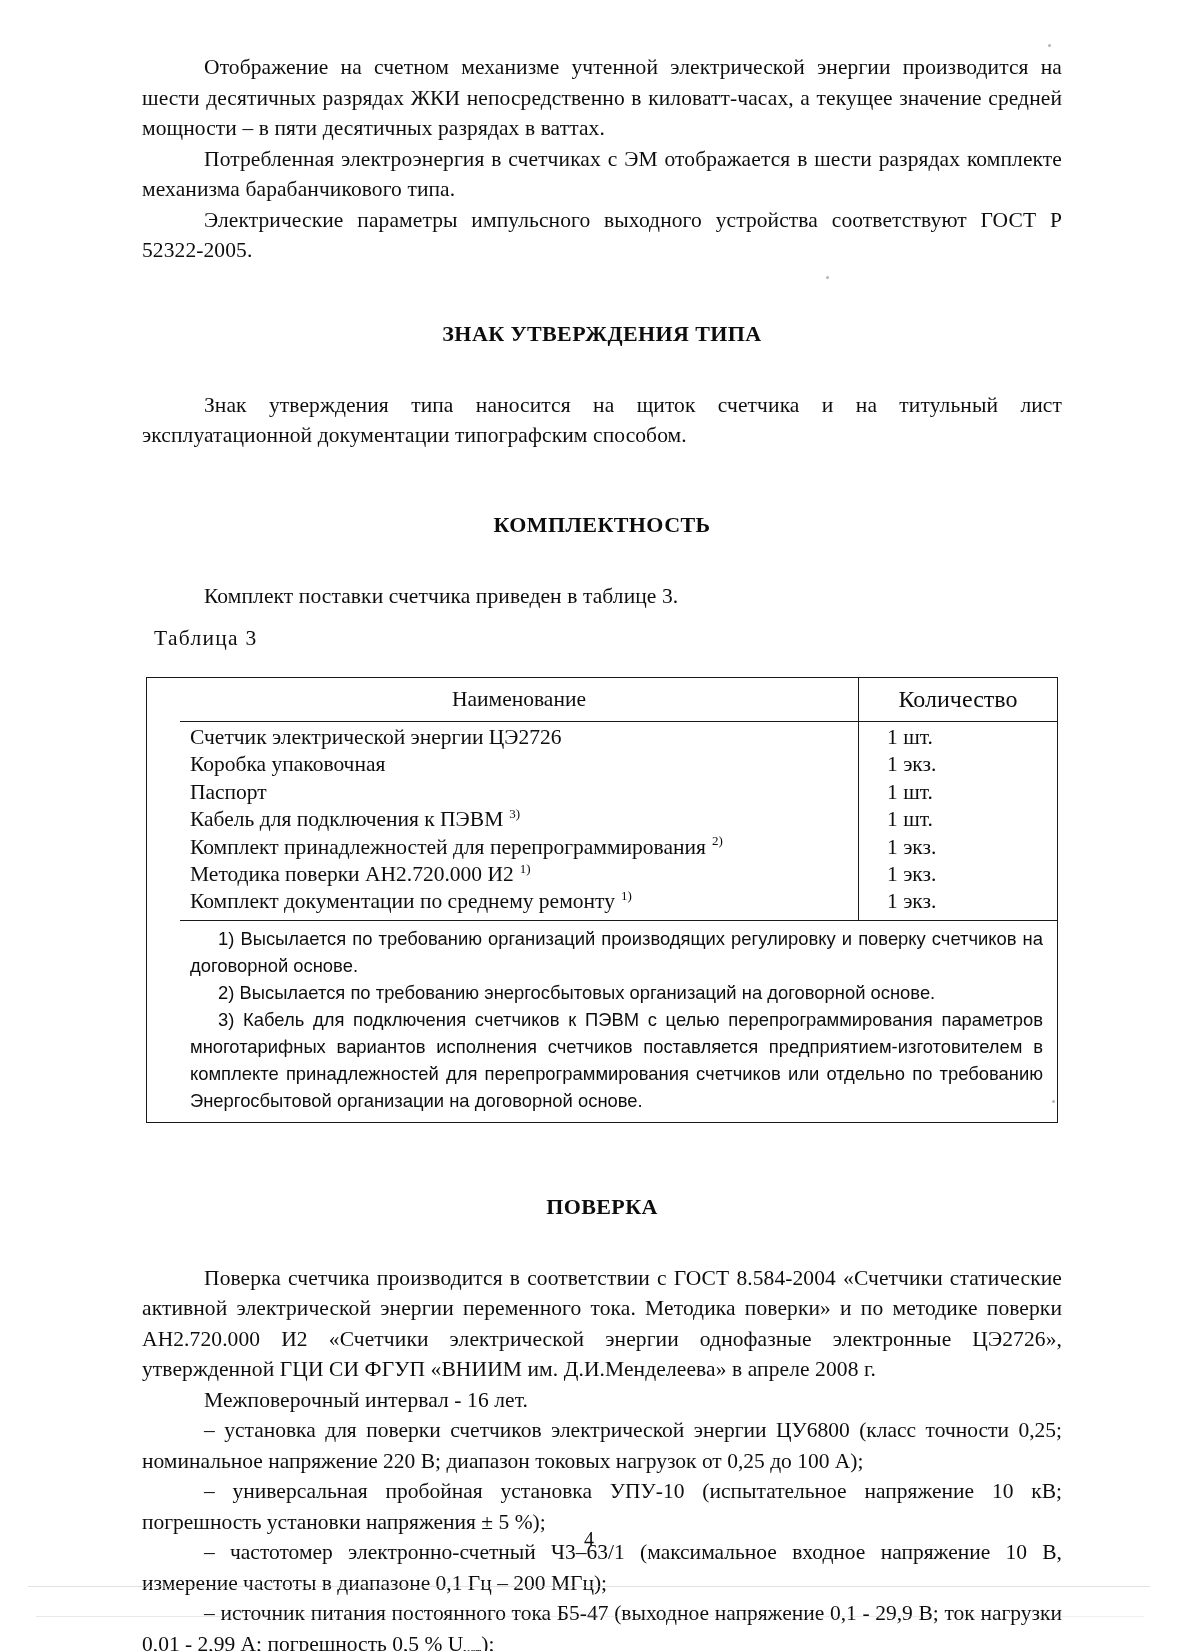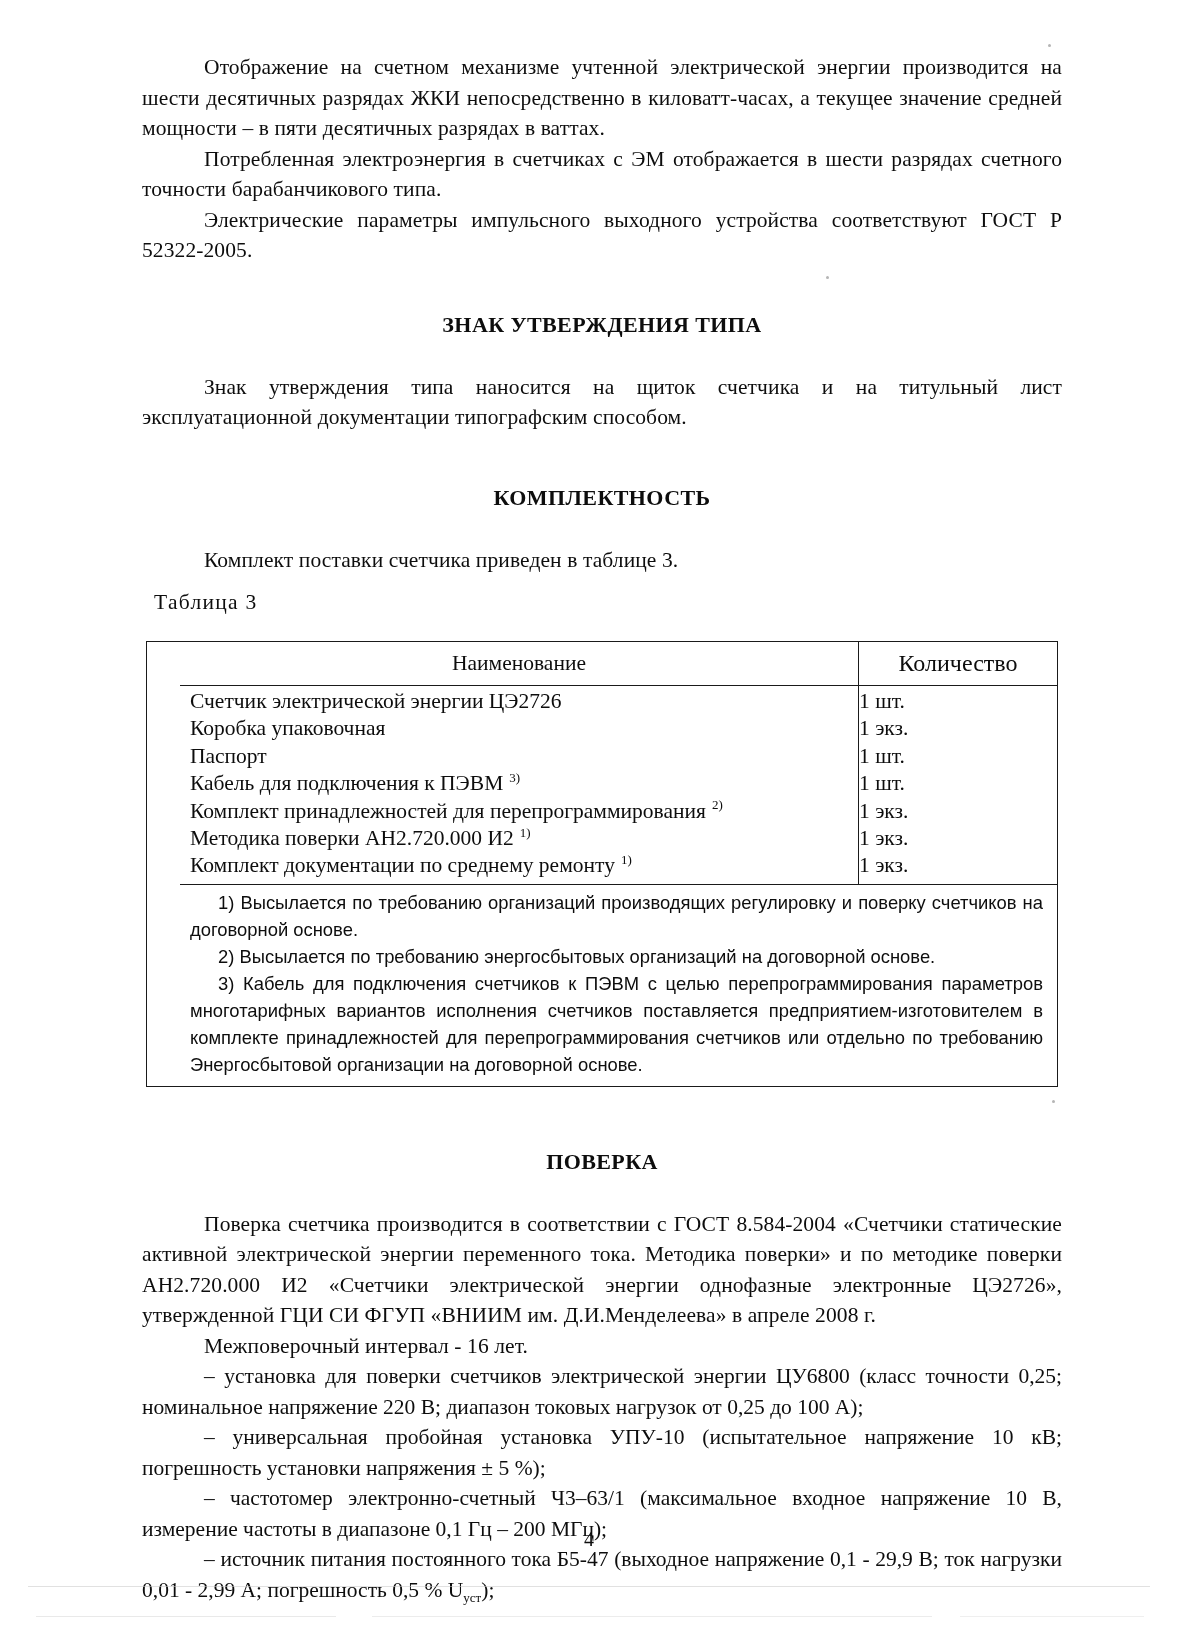--- a/index.html
+++ b/index.html
@@ -38,21 +38,21 @@
     margin: 0;
     font-size: 21.5px;
     line-height: 30.5px;
     text-align: justify;
     text-indent: 62px;
     letter-spacing: .1px;
   }
 
   
   h2.section {
-    margin: 0;
+    margin: 9px;
     font-size: 22px;
     font-weight: bold;
     text-align: center;
     letter-spacing: .4px;
   }
   .sp-12 { height: 12px; }
   .sp-34 { height: 34px; }
   .sp-46 { height: 46px; }
   .sp-52 { height: 52px; }
   .sp-62 { height: 62px; }
@@ -85,20 +85,21 @@
   .kit-head .c2 {
     flex: 1 1 auto;
     text-align: center;
     font-size: 24px;
     line-height: 30px;
     padding: 6px 0 7px 0;
   }
   .kit-body {
     display: flex;
     border-bottom: 1.4px solid #1a1a1a;
+    gap: 28px;
   }
   .kit-body .c1 {
     flex: 0 0 678px;
     border-right: 1.4px solid #1a1a1a;
     padding: 2px 0 4px 0;
   }
   .kit-body .c2 {
     flex: 1 1 auto;
     padding: 2px 0 4px 0;
   }
@@ -184,21 +185,21 @@
 
 <div class="page">
 
   <div class="speck sp-a"></div>
   <div class="speck sp-b"></div>
   <div class="speck sp-c"></div>
 
   <div class="content">
 
     <p class="body">Отображение на счетном механизме учтенной электрической энергии производится на шести десятичных разрядах ЖКИ непосредственно в киловатт-часах, а текущее значение средней мощности – в пяти десятичных разрядах в ваттах.</p>
-    <p class="body">Потребленная электроэнергия в счетчиках с ЭМ отображается в шести разрядах счетного точности барабанчикового типа.</p>
+    <p class="body">Потребленная электроэнергия в счетчиках с ЭМ отображается в шести разрядах комплекте механизма барабанчикового типа.</p>
     <p class="body">Электрические параметры импульсного выходного устройства соответствуют ГОСТ Р 52322-2005.</p>
 
     <div class="sp-46"></div>
 
     <h2 class="section">ЗНАК УТВЕРЖДЕНИЯ ТИПА</h2>
 
     <div class="sp-34"></div>
 
     <p class="body">Знак утверждения типа наносится на щиток счетчика и на титульный лист эксплуатационной документации типографским способом.</p>
 

